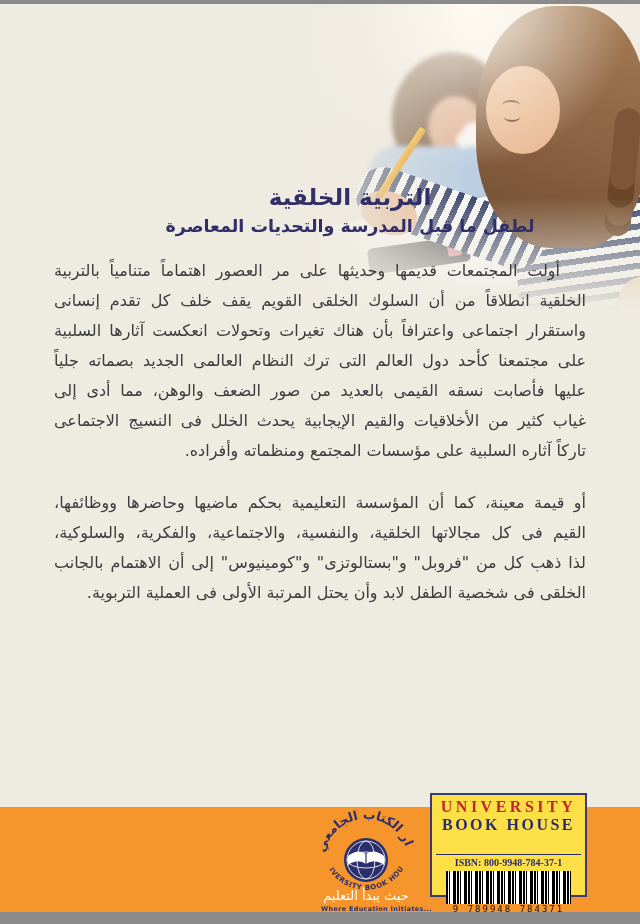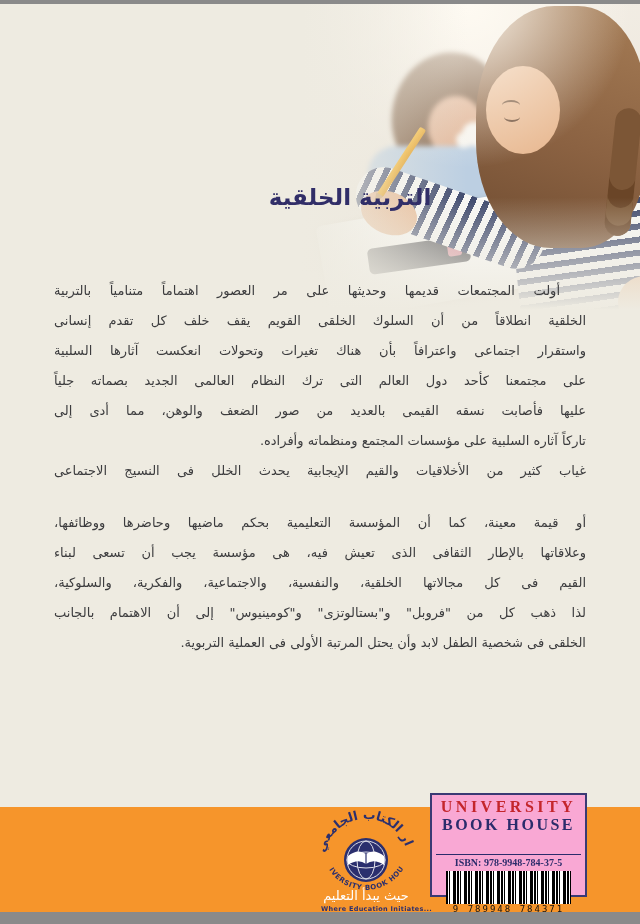--- a/index.html
+++ b/index.html
@@ -57,37 +57,37 @@
   .fade-left{left:0;top:0;width:100%;height:100%;
     background:linear-gradient(90deg,#EEEBE1 0%,#EEEBE1 6%,rgba(238,235,225,0) 52%);}
   .fade-bottom{left:0;top:0;width:100%;height:100%;
     background:linear-gradient(0deg,#EEEBE1 2%,rgba(238,235,225,0) 38%);}
   
   .title-block{position:absolute;left:60px;top:179px;width:580px;text-align:center;
     color:#312e68;direction:rtl;}
   .title-main{font-size:23px;font-weight:bold;line-height:1.25;margin:0;}
   .title-sub{font-size:17.5px;font-weight:bold;line-height:1.45;margin:2px 0 0 0;}
   
-  .body-text{position:absolute;left:54px;top:272px;width:532px;direction:rtl;
-    color:#3c3c3e;font-size:13px;}
+  .body-text{position:absolute;left:54px;top:252px;width:532px;direction:rtl;
+    color:#3c3c3e;font-size:16px;}
   .para{margin:0 0 22px 0;}
   .bline{line-height:30px;text-align:justify;text-align-last:justify;}
   .bline.first{padding-right:26px;}
   .bline.last{text-align-last:right;}
   
   .orange-band{position:absolute;left:0;top:803px;width:640px;height:121px;background:#F6952B;}
   
   .logo-svg{position:absolute;left:308px;top:802px;width:116px;height:96px;}
   .logo-tag-ar{position:absolute;left:300px;top:884px;width:132px;text-align:center;
     color:#ffffff;font-size:13px;font-weight:normal;direction:rtl;line-height:16px;}
   .logo-tag-en{position:absolute;left:300px;top:901px;width:132px;text-align:right;
     color:#2b2f6e;font-size:6.5px;font-weight:bold;letter-spacing:.3px;}
   
   .isbn-box{position:absolute;left:430px;top:789px;width:157px;height:104px;
-    box-sizing:border-box;background:#f9a8d4;border:2px solid #3a3a74;
+    box-sizing:border-box;background:#fde047;border:2px solid #3a3a74;
     text-align:center;padding-top:3px;}
   .pub-line1{font-family:"Liberation Serif",serif;font-size:16px;font-weight:bold;
     color:#c4262c;letter-spacing:3.5px;line-height:18px;}
   .pub-line2{font-family:"Liberation Serif",serif;font-size:16px;font-weight:bold;
     color:#2b2c6b;letter-spacing:2.5px;line-height:18px;
     border-bottom:1px solid #2b2c6b;margin:0 4px;padding-bottom:20px;}
   .isbn-text{font-family:"Liberation Serif",serif;font-size:10px;font-weight:bold;
     color:#2b2c6b;line-height:14px;margin-top:1px;}
   .barcode{height:33px;margin:1px 14px 0 14px;
     background:repeating-linear-gradient(90deg,#000 0 2px,#fff 2px 3px,#000 3px 4px,
@@ -121,35 +121,35 @@
     <div class="gf-eye"></div>
     <div class="gf-braid"></div>
     <div class="kid2"></div>
     <div class="haze"></div>
     <div class="fade-left"></div>
     <div class="fade-bottom"></div>
   </div>
 
   <div class="title-block">
     <div class="title-main">التربية الخلقية</div>
+    <div class="title-sub">لطفل ما قبل المدرسة والتحديات المعاصرة</div>
   </div>
 
   <div class="body-text" lang="ar">
     <div class="para">
       <div class="bline first">أولت المجتمعات قديمها وحديثها على مر العصور اهتماماً متنامياً بالتربية</div>
       <div class="bline">الخلقية انطلاقاً من أن السلوك الخلقى القويم يقف خلف كل تقدم إنسانى</div>
       <div class="bline">واستقرار اجتماعى واعترافاً بأن هناك تغيرات وتحولات انعكست آثارها السلبية</div>
       <div class="bline">على مجتمعنا كأحد دول العالم التى ترك النظام العالمى الجديد بصماته جلياً</div>
       <div class="bline">عليها فأصابت نسقه القيمى بالعديد من صور الضعف والوهن، مما أدى إلى</div>
+      <div class="bline">غياب كثير من الأخلاقيات والقيم الإيجابية يحدث الخلل فى النسيج الاجتماعى</div>
       <div class="bline last">تاركاً آثاره السلبية على مؤسسات المجتمع ومنظماته وأفراده.</div>
-      <div class="bline">غياب كثير من الأخلاقيات والقيم الإيجابية يحدث الخلل فى النسيج الاجتماعى</div>
     </div>
     <div class="para">
       <div class="bline">أو قيمة معينة، كما أن المؤسسة التعليمية بحكم ماضيها وحاضرها ووظائفها،</div>
-      <div class="bline">وعلاقاتها بالإطار الثقافى الذى تعيش فيه، هى مؤسسة يجب أن تسعى لبناء</div>
       <div class="bline">القيم فى كل مجالاتها الخلقية، والنفسية، والاجتماعية، والفكرية، والسلوكية،</div>
       <div class="bline">لذا ذهب كل من "فروبل" و"بستالوتزى" و"كومينيوس" إلى أن الاهتمام بالجانب</div>
       <div class="bline last">الخلقى فى شخصية الطفل لابد وأن يحتل المرتبة الأولى فى العملية التربوية.</div>
     </div>
   </div>
 
   <div class="orange-band"></div>
 
   <svg class="logo-svg" viewBox="0 0 116 96">
     <defs>
@@ -171,18 +171,18 @@
     <text font-size="7" font-weight="bold" fill="#2b2f6e" letter-spacing="0.5" font-family="DejaVu Sans, sans-serif">
       <textPath href="#arcBottom" startOffset="50%" text-anchor="middle">UNIVERSITY BOOK HOUSE</textPath>
     </text>
   </svg>
   <div class="logo-tag-ar">حيث يبدأ التعليم</div>
   <div class="logo-tag-en">Where Education Initiates...</div>
 
   <div class="isbn-box">
     <div class="pub-line1">UNIVERSITY</div>
     <div class="pub-line2">BOOK HOUSE</div>
-    <div class="isbn-text">ISBN: 978-9948-784-37-5</div>
+    <div class="isbn-text">ISBN: 800-9948-784-37-1</div>
     <div class="barcode"></div>
     <div class="barcode-digits">9 789948 784371</div>
   </div>
 
 </div>
 
 </body></html>

